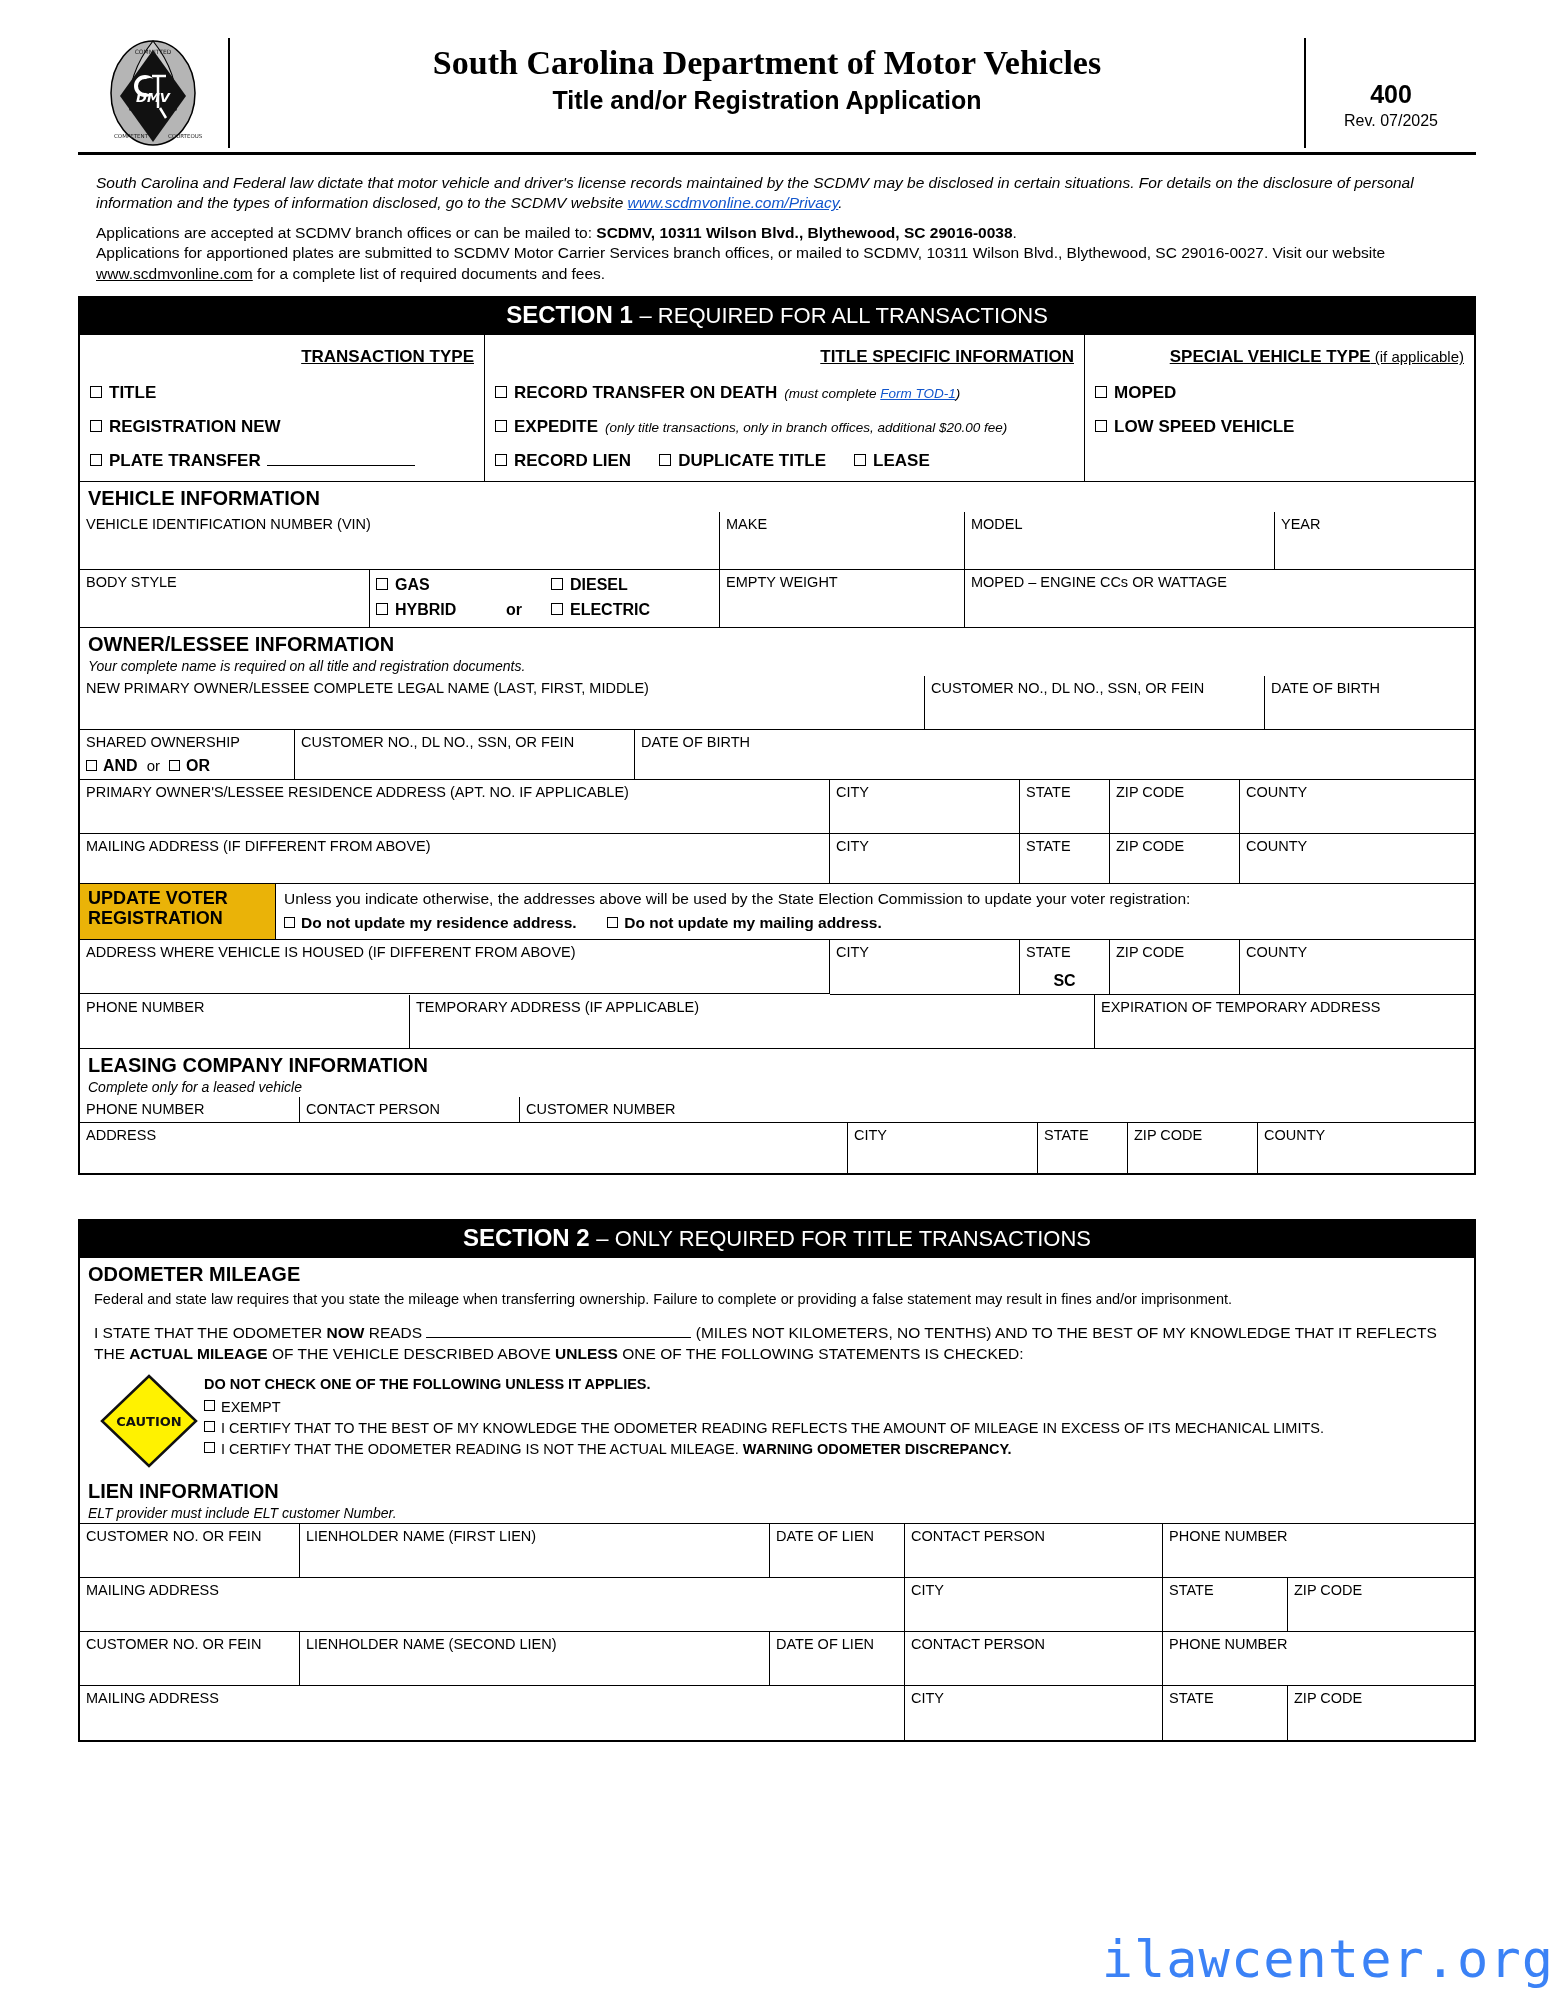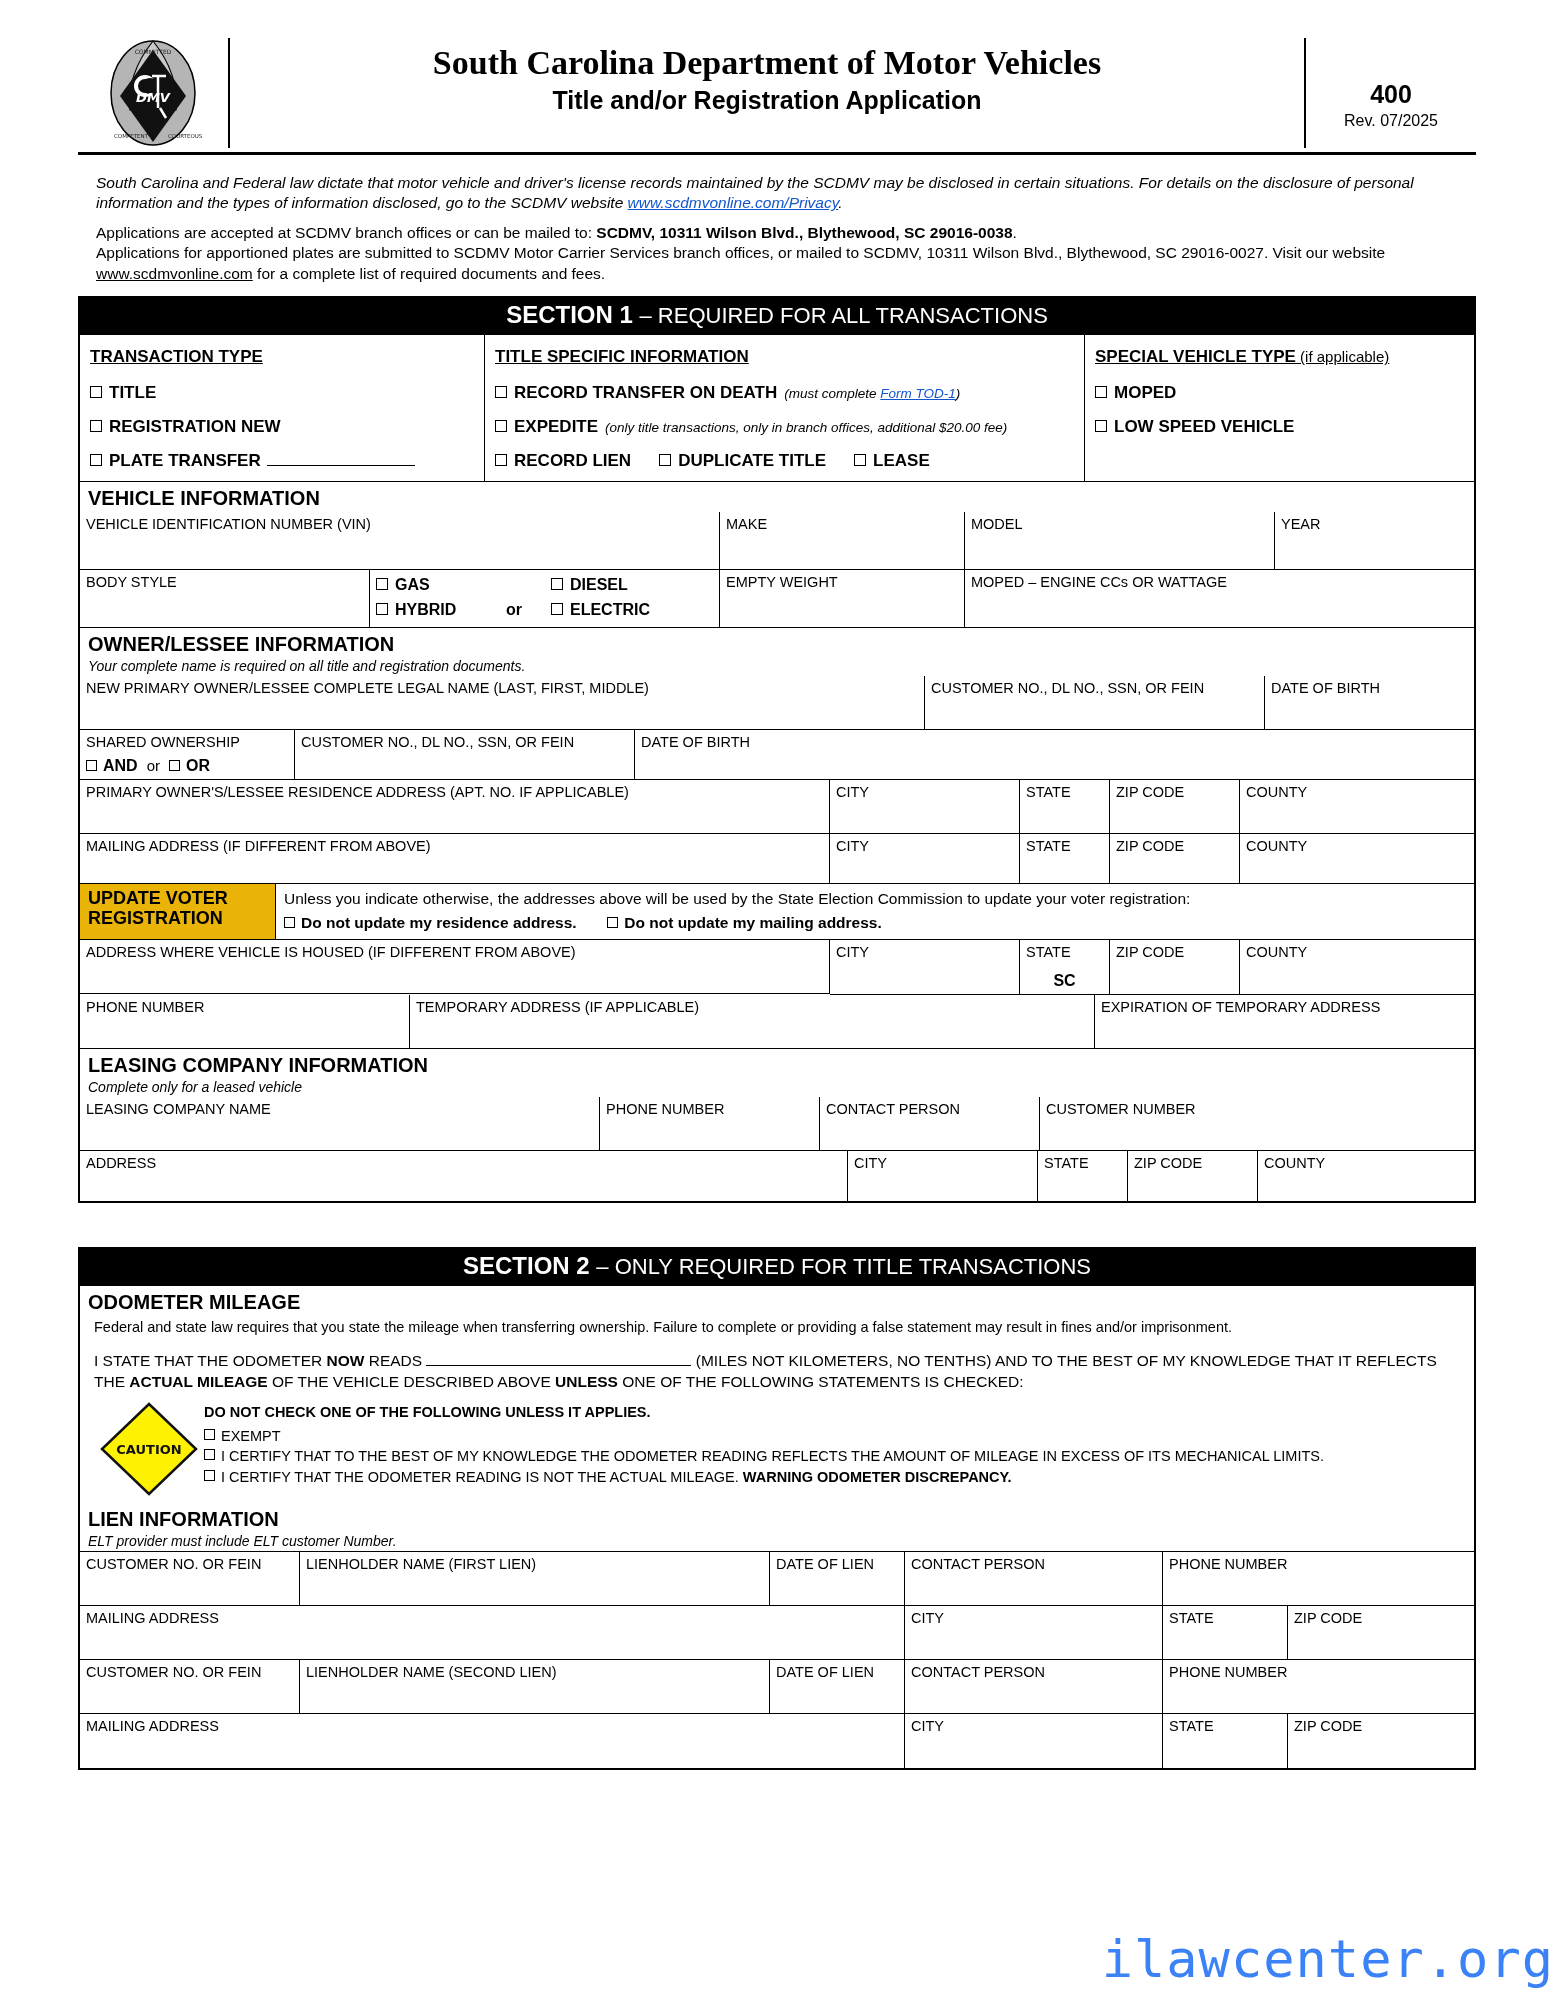--- a/index.html
+++ b/index.html
@@ -53,21 +53,21 @@
   .cell:last-child { border-right:none; }
   .nb { border-bottom:none; }
   .lbl { font-size:14.5px; line-height:1.15; }
   .hdg { font-weight:bold; font-size:20px; padding:5px 8px 2px 8px; }
   .subhdg { font-style:italic; font-size:14px; padding:0 8px 2px 8px; }
 
   
   .s1top { display:flex; }
   .s1col { border-right:1px solid #000; padding:12px 10px 10px 10px; }
   .s1col:last-child { border-right:none; }
-  .s1title { text-align:left; font-weight:bold; font-size:17px; text-decoration:underline; margin-bottom:16px;}
+  .s1title { text-align:right; font-weight:bold; font-size:17px; text-decoration:underline; margin-bottom:16px;}
   .s1title .small { font-weight:normal; font-size:15px; }
   .optline { font-size:17px; font-weight:bold; margin-bottom:14px; display:flex; align-items:baseline; }
   .optline:last-child { margin-bottom:0; }
   .note { font-weight:normal; font-style:italic; font-size:13.5px; margin-left:7px; }
 
   .cb {
     display:inline-block; width:12px; height:12px;
     border:1.6px solid #000; margin-right:7px; flex:none;
     position:relative; top:0px;
   }
@@ -350,23 +350,20 @@
           <div class="lbl">TEMPORARY ADDRESS (IF APPLICABLE)</div>
         </div>
       <div class="cell" style="flex:1;">
           <div class="lbl">EXPIRATION OF TEMPORARY ADDRESS</div>
         </div>
     </div>
 
     <div class="hdg">LEASING COMPANY INFORMATION</div>
     <div class="subhdg">Complete only for a leased vehicle</div>
     <div class="row">
-      <div class="cell" style="width:520px;height:54px;">
-          <div class="lbl">LEASING COMPANY NAME</div>
-        </div>
       <div class="cell" style="width:220px;">
           <div class="lbl">PHONE NUMBER</div>
         </div>
       <div class="cell" style="width:220px;">
           <div class="lbl">CONTACT PERSON</div>
         </div>
       <div class="cell" style="flex:1;">
           <div class="lbl">CUSTOMER NUMBER</div>
         </div>
     </div>

